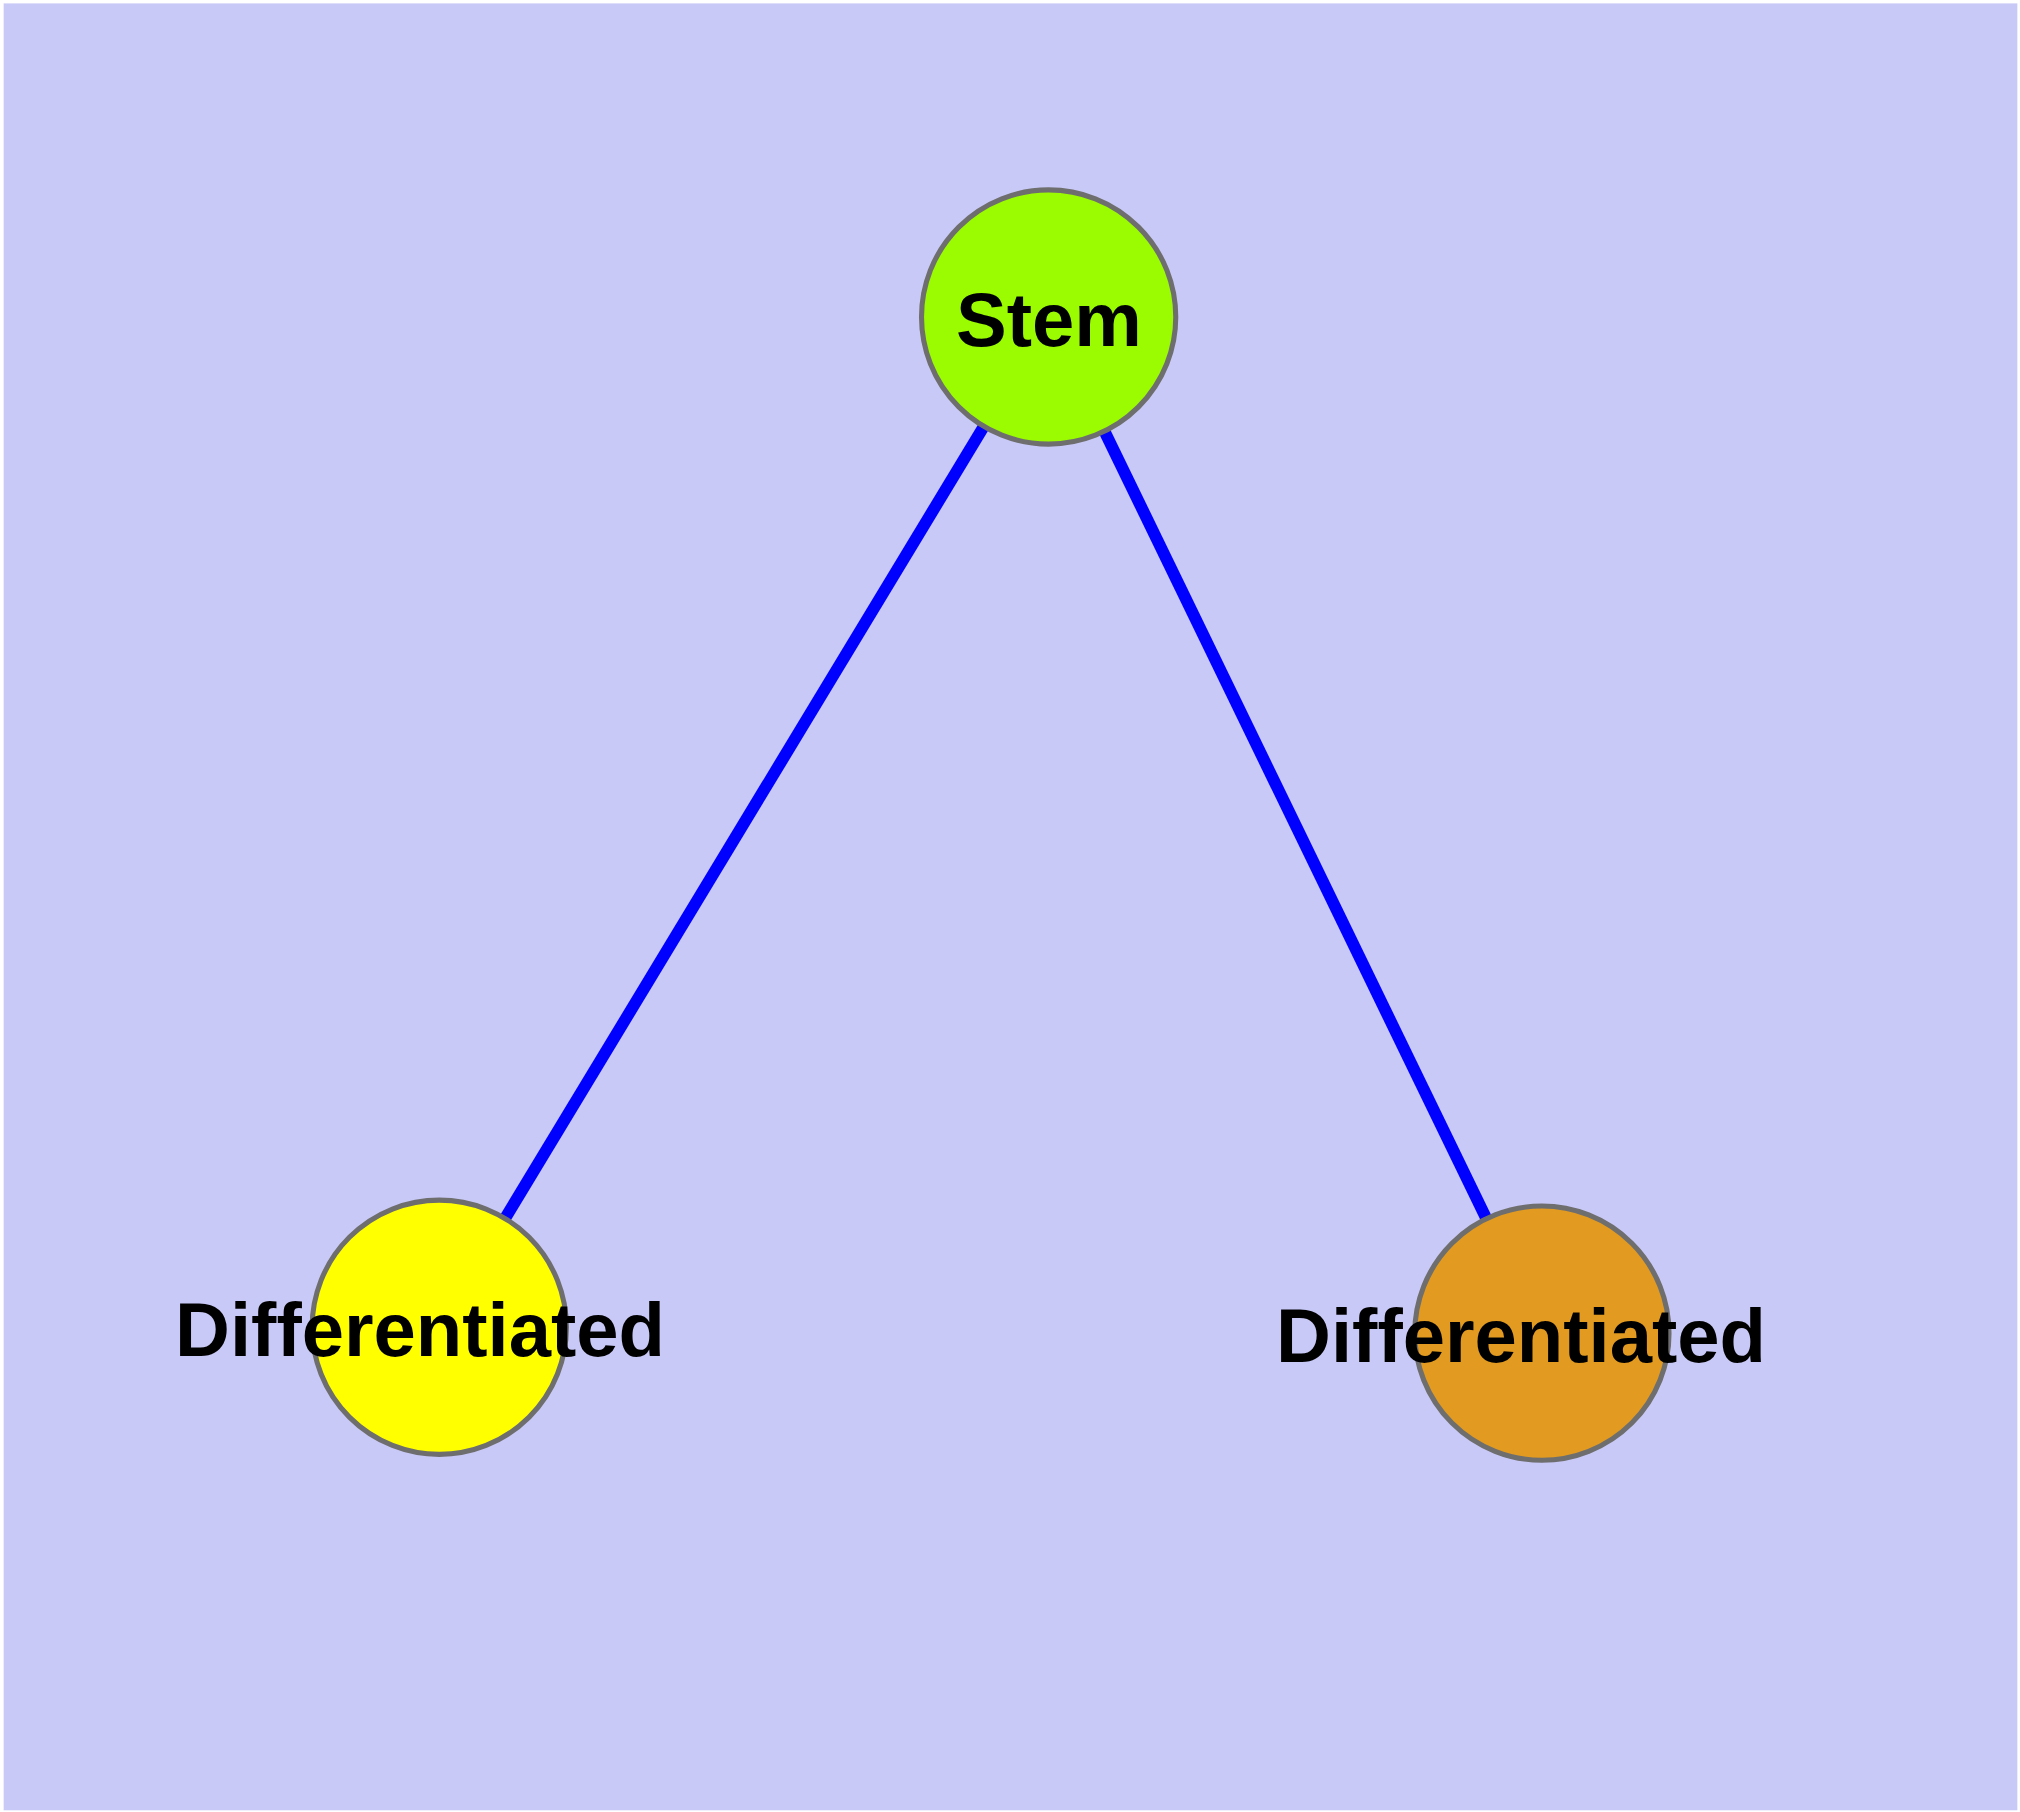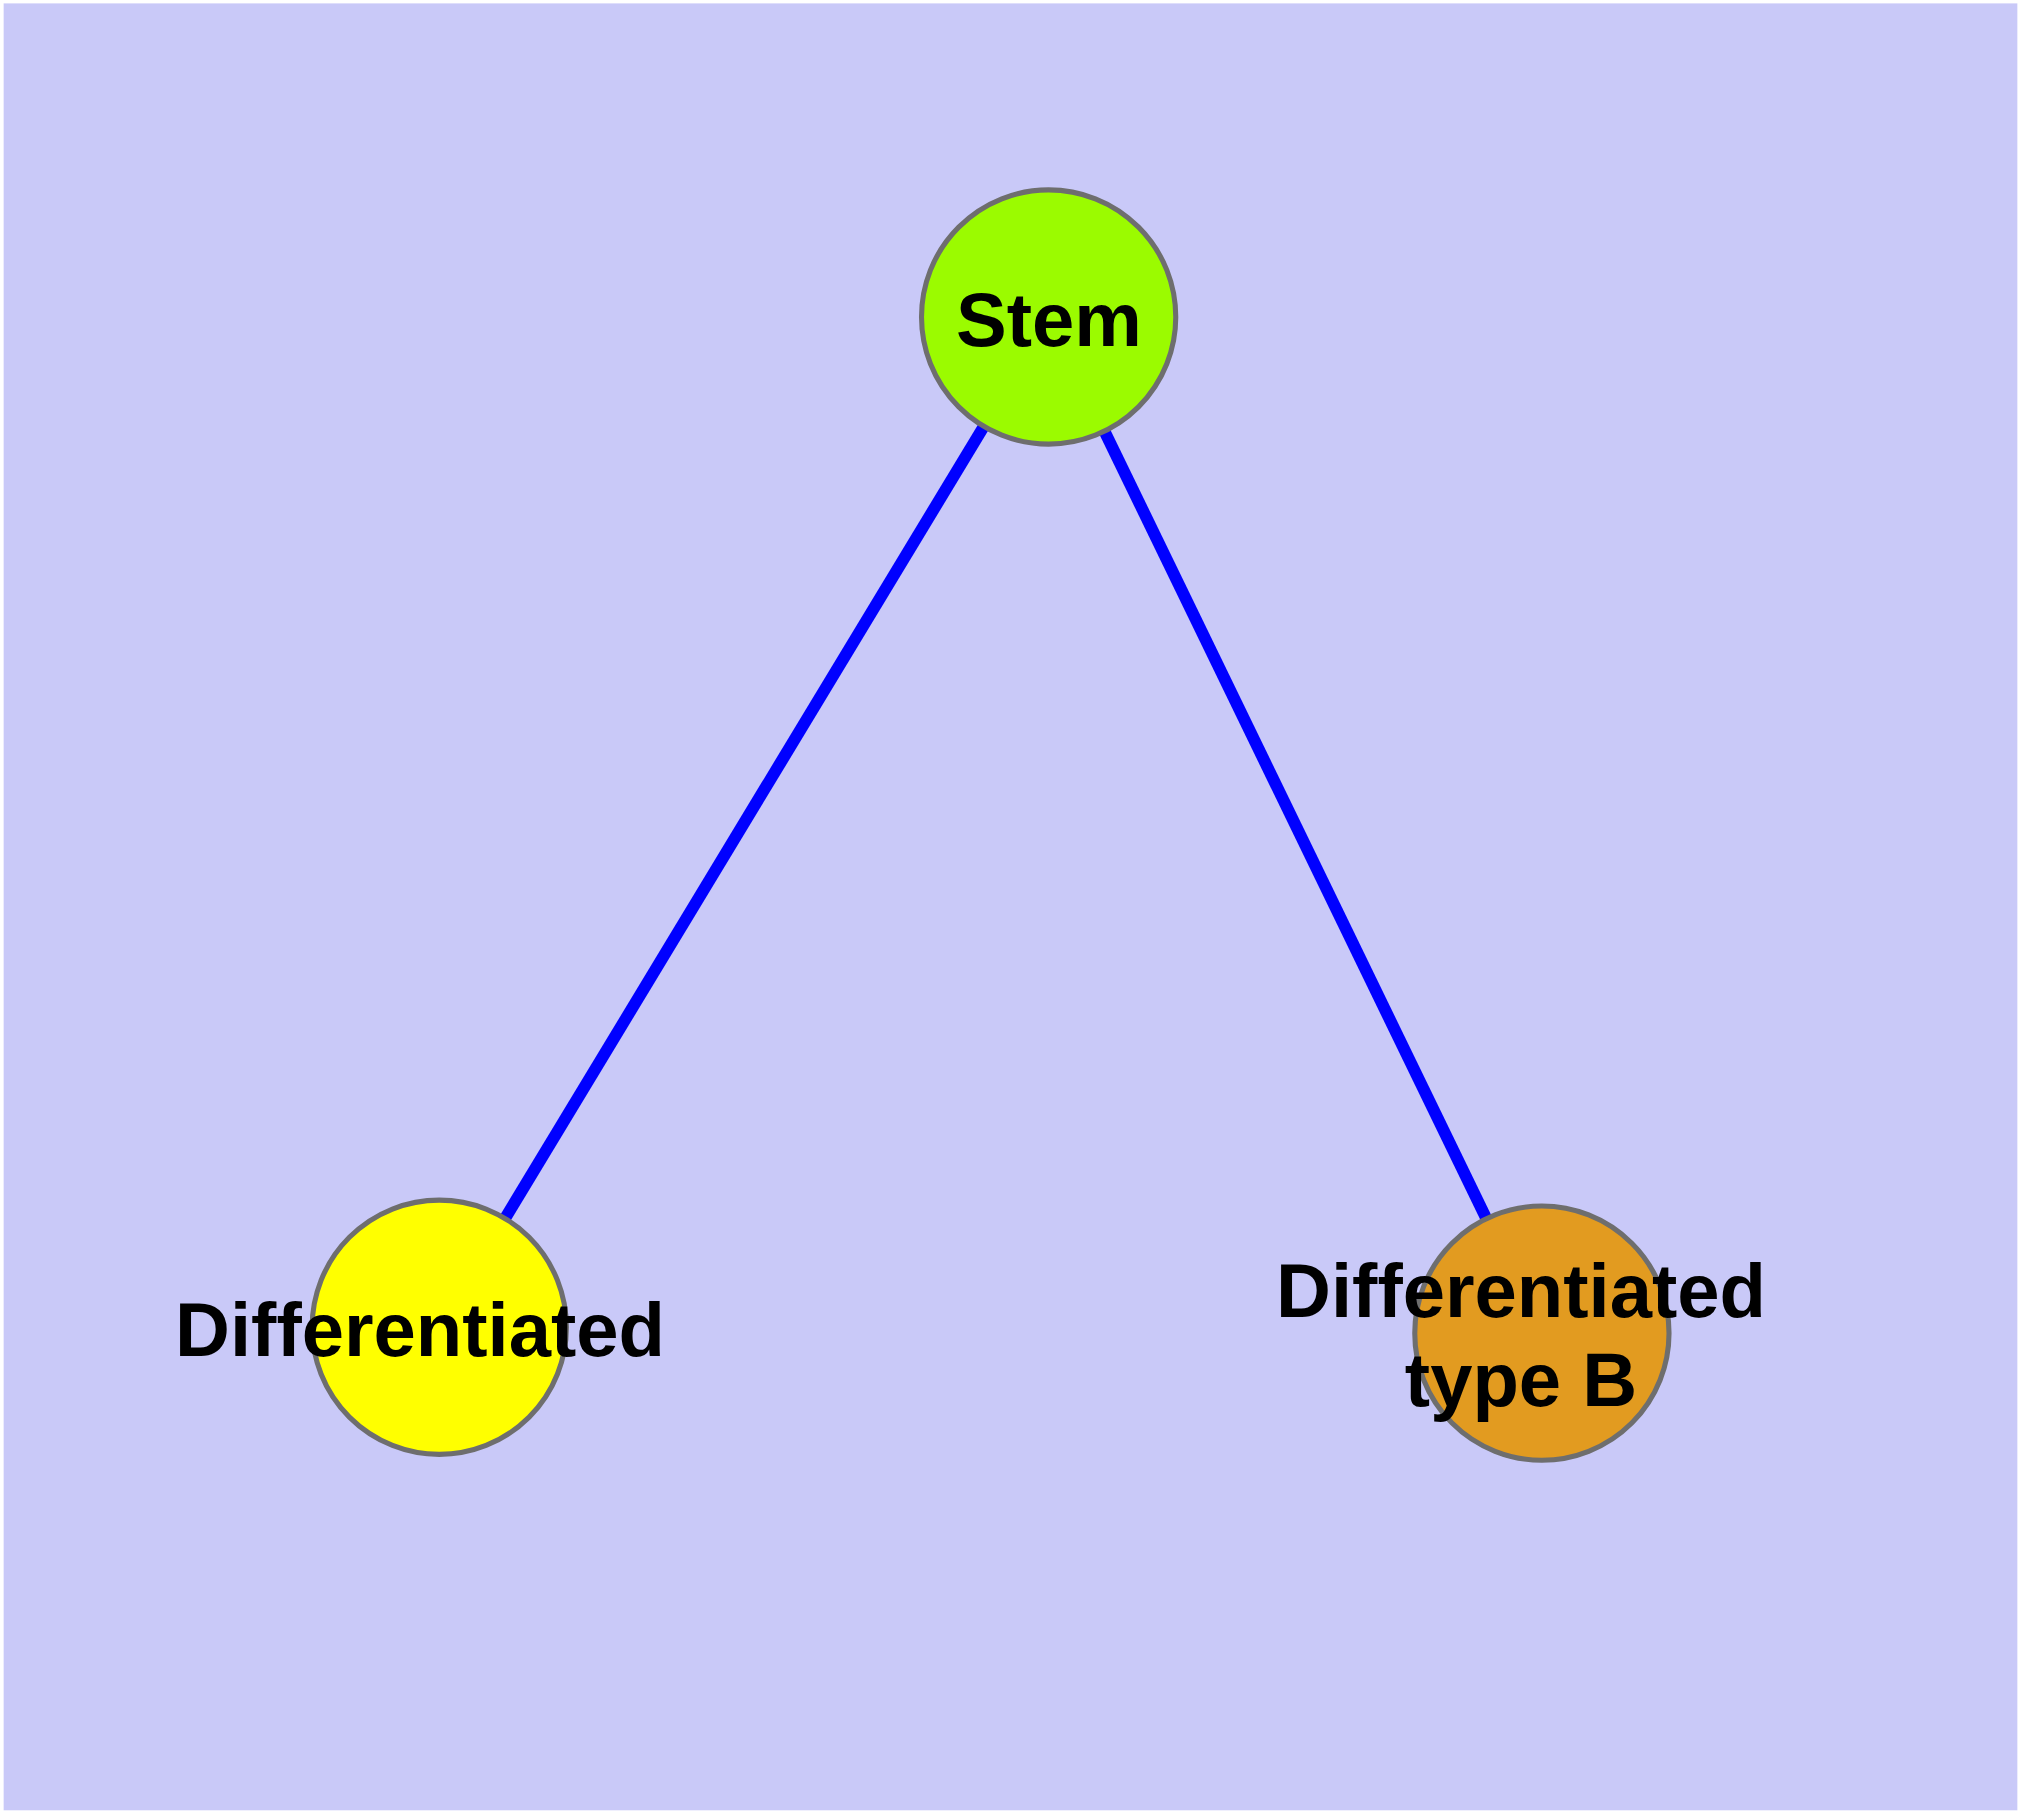--- a/index.html
+++ b/index.html
@@ -70,17 +70,16 @@
   <div class="node-label" style="left:1049px; top:319px;">
     <span class="label-line">Stem</span>
   </div>
 
   <div class="node-label" style="left:420px; top:1329px;">
     <span class="label-line">Differentiated</span>
   </div>
 
   <div class="node-label" style="left:1521px; top:1335px;">
     <span class="label-line">Differentiated</span>
-    <span class="label-line">type B</span>
   </div>
 
 </div>
 
 
 </body></html>

